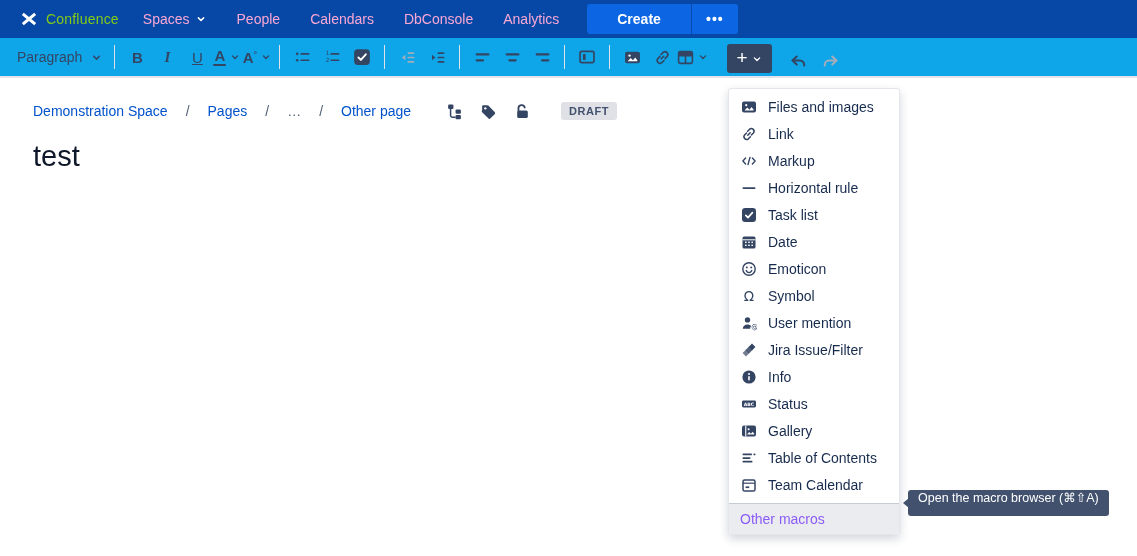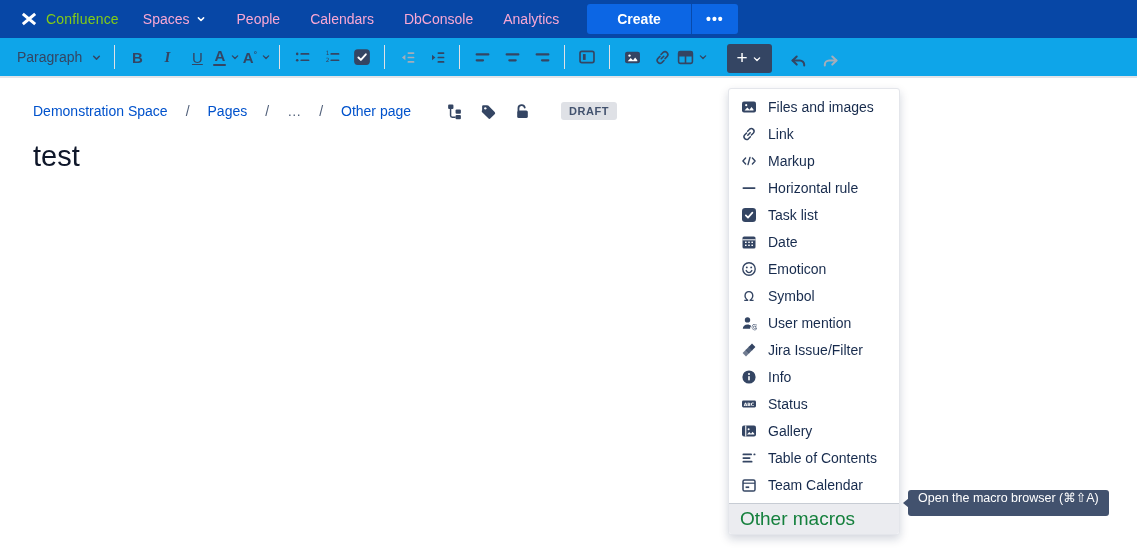--- a/index.html
+++ b/index.html
@@ -53,22 +53,22 @@
   .editor-body { position:absolute; left:0; top:185px; right:0; bottom:0; }
 
   
   .insert-menu { position:absolute; left:728px; top:88px; width:172px; background:#fff;
     border:1px solid #E4E6EB; border-radius:3px; box-shadow:0 4px 10px rgba(9,30,66,.18);
     padding-top:4px; z-index:5; }
   .menu-item { height:27px; display:flex; align-items:center; gap:11px; padding:0 12px;
     font-size:14px; color:#172B4D; cursor:pointer; }
   .menu-item .mi-icon { width:16px; height:16px; flex:0 0 16px; }
   .menu-divider { height:1px; background:#C7CCD4; margin-top:5px; }
-  .menu-footer { height:30px; display:flex; align-items:center; padding:0 11px; font-size:19px;
-    color:#15803d; background:#EBECF0; border-radius:0 0 3px 3px; cursor:pointer; }
+  .menu-footer { height:30px; display:flex; align-items:center; padding:0 11px; font-size:14px;
+    color:#8b5cf6; background:#EBECF0; border-radius:0 0 3px 3px; cursor:pointer; }
 
   
   .tooltip { position:absolute; left:908px; top:490px; height:26px; background:#42526E; color:#fff;
     font-size:12.5px; display:flex; padding:0 10px; border-radius:3px; z-index:6; }
   .tooltip .arrow { position:absolute; left:-5px; top:8px; width:0; height:0;
     border-top:5px solid transparent; border-bottom:5px solid transparent; border-right:6px solid #42526E; }
 </style>
 </head>
 <body>
 

